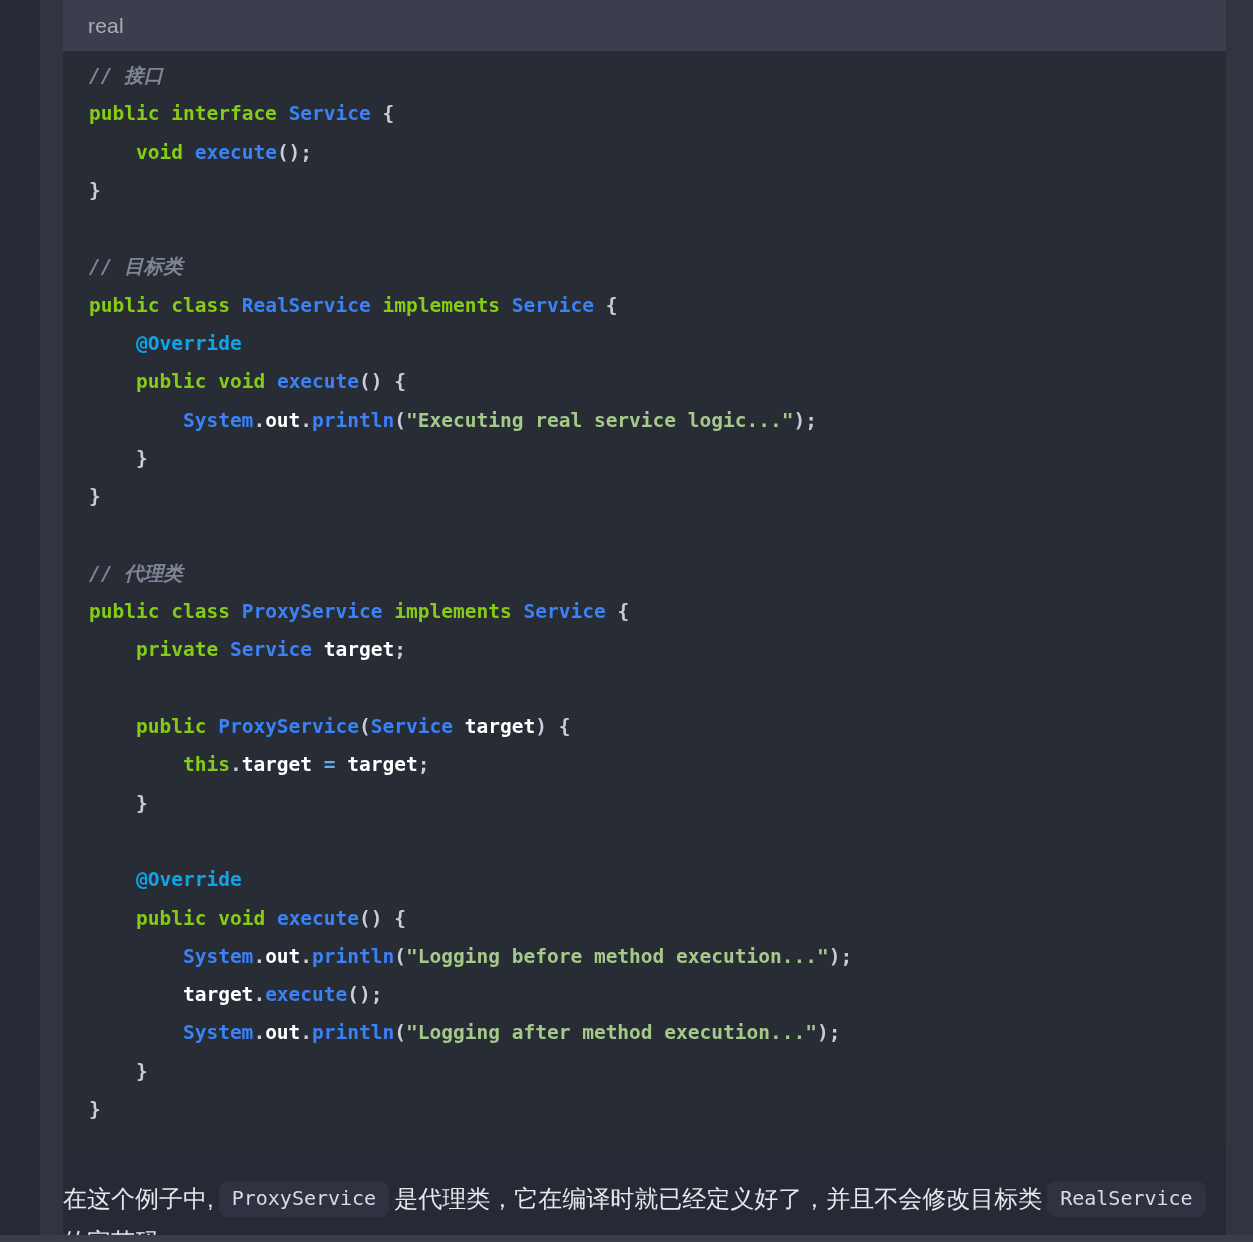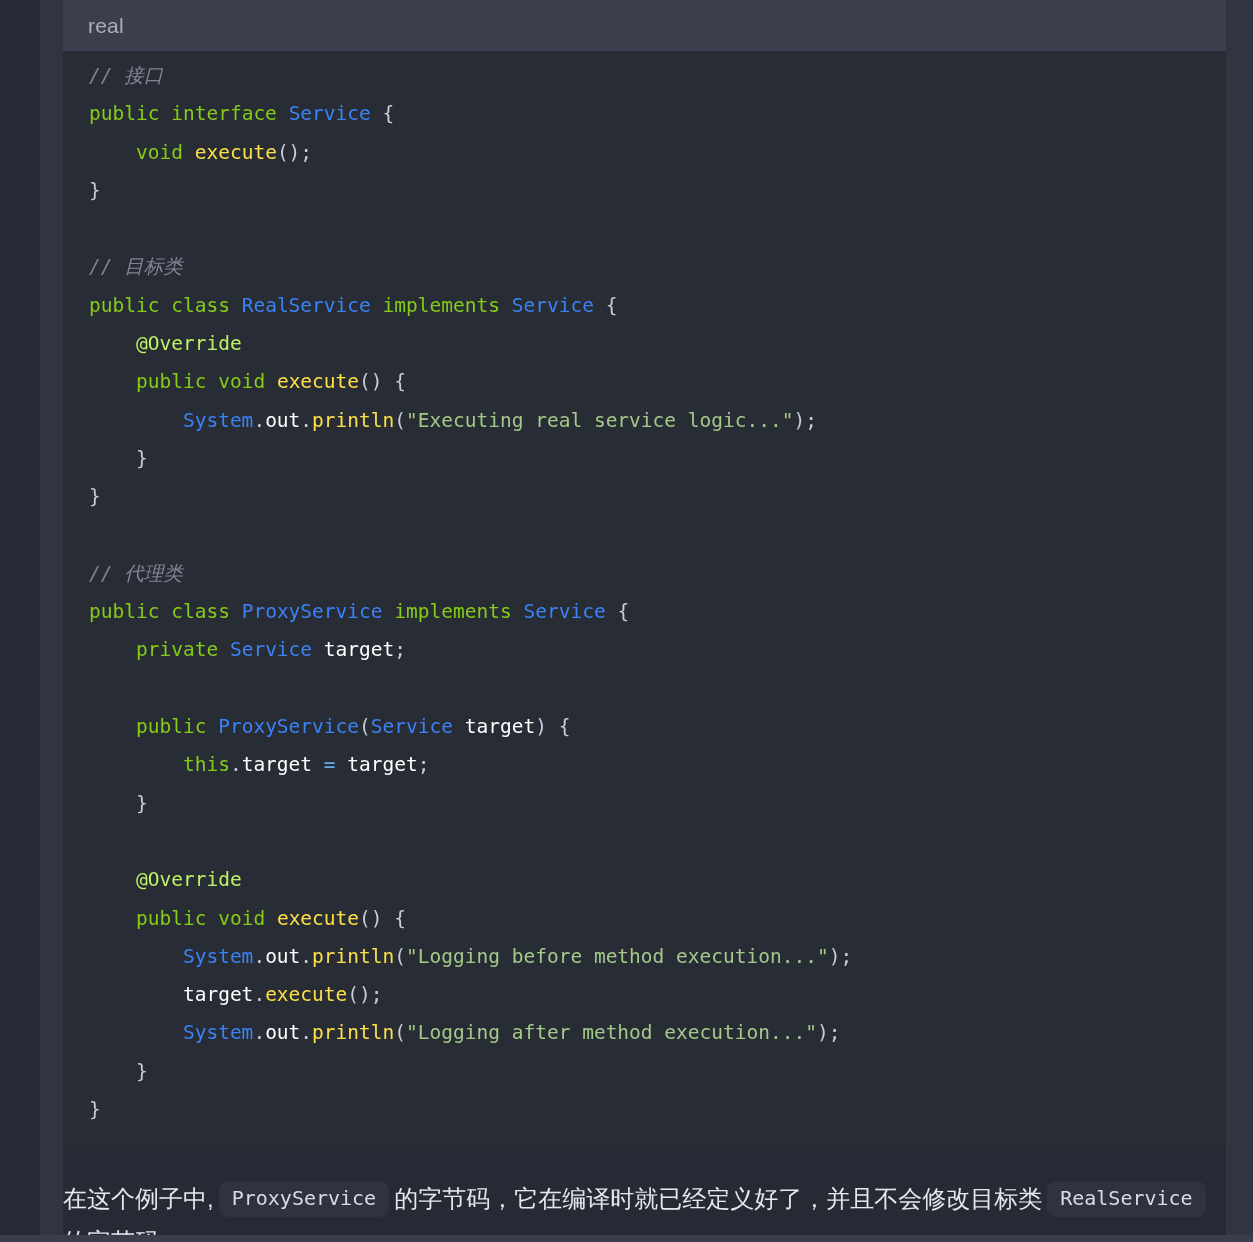--- a/index.html
+++ b/index.html
@@ -73,32 +73,33 @@
     padding: 6px 0 22px 0;
     font-family: "DejaVu Sans Mono", monospace;
     font-size: 19.5px;
     line-height: 38.3px;
     white-space: pre;
     color: #c8cdd8;
   }
   .cl {
     padding-left: 26px;
     min-height: 38.3px;
+    font-weight: bold;
   }
 
   
   .t-kw   { color: #84cc16; }
   .t-type { color: #3b82f6; }
-  .t-fn   { color: #fde047; }
+  .t-fn   { color: #3b82f6; }
   .t-str  { color: #a5c98a; }
   .t-cmt  { color: #7f8596; font-style: italic; }
   .t-punc { color: #c8cdd8; }
   .t-op   { color: #62aeef; }
   .t-plain{ color: #ffffff; }
-  .t-ann  { color: #bef264; }
+  .t-ann  { color: #0ea5e9; }
 
   
   .prose {
     position: absolute;
     left: 0;
     width: 1163px;
     color: #e4e7ee;
     font-family: "Liberation Sans", sans-serif;
     font-size: 24px;
     line-height: 43px;
@@ -134,18 +135,18 @@
 
   <div class="content-col">
 
     <div class="code-block" id="code-block">
       <div class="code-header">
         <span class="code-lang">real</span>
       </div>
       <div class="code-body" id="code-body"><div class="cl"><span class="t-cmt">// 接口</span></div><div class="cl"><span class="t-kw">public</span><span class="t-plain"> </span><span class="t-kw">interface</span><span class="t-plain"> </span><span class="t-type">Service</span><span class="t-plain"> </span><span class="t-punc">{</span></div><div class="cl"><span class="t-plain">    </span><span class="t-kw">void</span><span class="t-plain"> </span><span class="t-fn">execute</span><span class="t-punc">();</span></div><div class="cl"><span class="t-punc">}</span></div><div class="cl">&nbsp;</div><div class="cl"><span class="t-cmt">// 目标类</span></div><div class="cl"><span class="t-kw">public</span><span class="t-plain"> </span><span class="t-kw">class</span><span class="t-plain"> </span><span class="t-type">RealService</span><span class="t-plain"> </span><span class="t-kw">implements</span><span class="t-plain"> </span><span class="t-type">Service</span><span class="t-plain"> </span><span class="t-punc">{</span></div><div class="cl"><span class="t-plain">    </span><span class="t-ann">@Override</span></div><div class="cl"><span class="t-plain">    </span><span class="t-kw">public</span><span class="t-plain"> </span><span class="t-kw">void</span><span class="t-plain"> </span><span class="t-fn">execute</span><span class="t-punc">() {</span></div><div class="cl"><span class="t-plain">        </span><span class="t-type">System</span><span class="t-punc">.</span><span class="t-plain">out</span><span class="t-punc">.</span><span class="t-fn">println</span><span class="t-punc">(</span><span class="t-str">"Executing real service logic..."</span><span class="t-punc">);</span></div><div class="cl"><span class="t-plain">    </span><span class="t-punc">}</span></div><div class="cl"><span class="t-punc">}</span></div><div class="cl">&nbsp;</div><div class="cl"><span class="t-cmt">// 代理类</span></div><div class="cl"><span class="t-kw">public</span><span class="t-plain"> </span><span class="t-kw">class</span><span class="t-plain"> </span><span class="t-type">ProxyService</span><span class="t-plain"> </span><span class="t-kw">implements</span><span class="t-plain"> </span><span class="t-type">Service</span><span class="t-plain"> </span><span class="t-punc">{</span></div><div class="cl"><span class="t-plain">    </span><span class="t-kw">private</span><span class="t-plain"> </span><span class="t-type">Service</span><span class="t-plain"> target</span><span class="t-punc">;</span></div><div class="cl">&nbsp;</div><div class="cl"><span class="t-plain">    </span><span class="t-kw">public</span><span class="t-plain"> </span><span class="t-type">ProxyService</span><span class="t-punc">(</span><span class="t-type">Service</span><span class="t-plain"> target</span><span class="t-punc">) {</span></div><div class="cl"><span class="t-plain">        </span><span class="t-kw">this</span><span class="t-punc">.</span><span class="t-plain">target </span><span class="t-op">=</span><span class="t-plain"> target</span><span class="t-punc">;</span></div><div class="cl"><span class="t-plain">    </span><span class="t-punc">}</span></div><div class="cl">&nbsp;</div><div class="cl"><span class="t-plain">    </span><span class="t-ann">@Override</span></div><div class="cl"><span class="t-plain">    </span><span class="t-kw">public</span><span class="t-plain"> </span><span class="t-kw">void</span><span class="t-plain"> </span><span class="t-fn">execute</span><span class="t-punc">() {</span></div><div class="cl"><span class="t-plain">        </span><span class="t-type">System</span><span class="t-punc">.</span><span class="t-plain">out</span><span class="t-punc">.</span><span class="t-fn">println</span><span class="t-punc">(</span><span class="t-str">"Logging before method execution..."</span><span class="t-punc">);</span></div><div class="cl"><span class="t-plain">        </span><span class="t-plain">target</span><span class="t-punc">.</span><span class="t-fn">execute</span><span class="t-punc">();</span></div><div class="cl"><span class="t-plain">        </span><span class="t-type">System</span><span class="t-punc">.</span><span class="t-plain">out</span><span class="t-punc">.</span><span class="t-fn">println</span><span class="t-punc">(</span><span class="t-str">"Logging after method execution..."</span><span class="t-punc">);</span></div><div class="cl"><span class="t-plain">    </span><span class="t-punc">}</span></div><div class="cl"><span class="t-punc">}</span></div></div>
     </div>
 
-    <div class="prose" id="prose" style="top: 1177px;"><span>在这个例子中,</span><span class="chip">ProxyService</span><span>的字节码，它在编译时就已经定义好了，并且不会修改目标类</span><span class="chip">RealService</span><span>的字节码。</span></div>
+    <div class="prose" id="prose" style="top: 1177px;"><span>在这个例子中,</span><span class="chip">ProxyService</span><span>是代理类，它在编译时就已经定义好了，并且不会修改目标类</span><span class="chip">RealService</span><span>的字节码。</span></div>
 
   </div>
 
   <div class="bottom-rule"></div>
 </div>
 
 </body></html>

